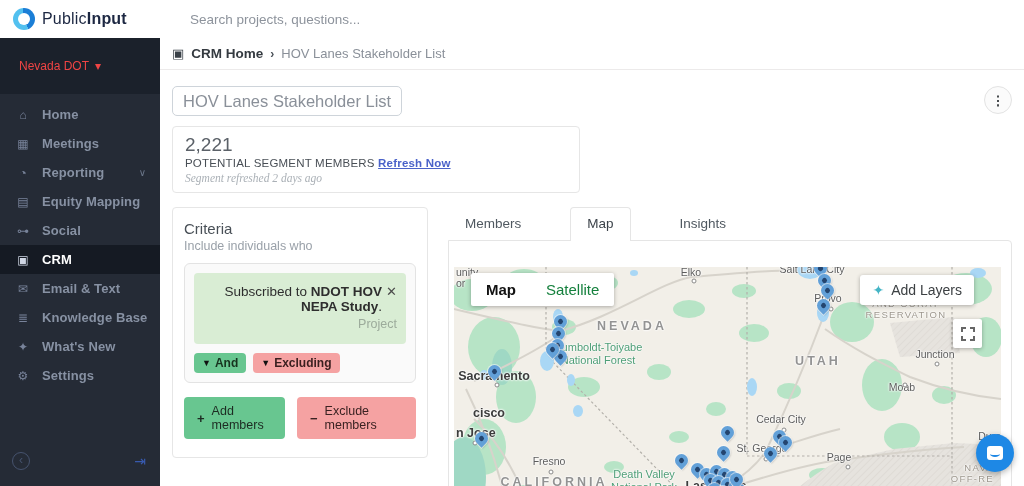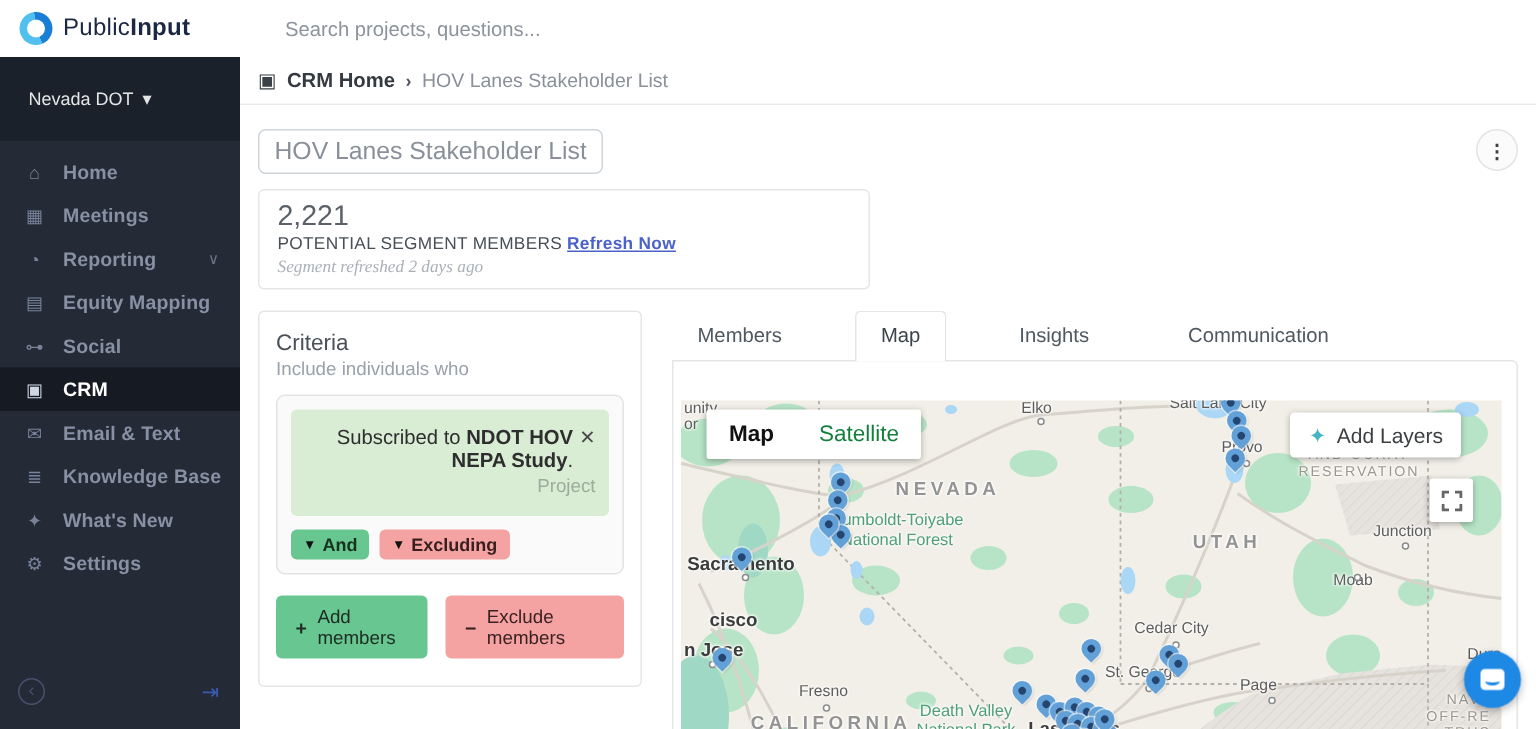--- a/index.html
+++ b/index.html
@@ -16,21 +16,21 @@
   .logo-text { font-size:16px; color:#1c2742; letter-spacing:.2px; }
   .logo-text b { font-weight:700; }
   .top-search { margin-left:30px; color:#8d939c; font-size:13.5px; }
 
   
   .layout { display:flex; height:448px; }
 
   
   .sidebar { width:160px; background:#252b36; display:flex; flex-direction:column; flex:none; }
   .org-row { height:56px; background:#1b212b; display:flex; align-items:center;
-             padding-left:19px; gap:6px; color:#e5e5e5; font-size:12px; cursor:pointer; }
+             padding-left:19px; gap:6px; color:#ef4444; font-size:12px; cursor:pointer; }
   .side-nav { padding-top:6px; }
   .side-item { height:29px; display:flex; align-items:center; padding-left:15px; gap:11px;
                color:#8791a3; cursor:pointer; }
   .side-item .ic { width:16px; text-align:center; font-size:12px; color:#78839a; }
   .side-item .lab { font-size:13px; font-weight:700; letter-spacing:.1px; }
   .side-item.active { background:#151a23; color:#ffffff; }
   .side-item.active .ic { color:#cfd6e4; }
   .side-item .chev { margin-left:auto; margin-right:14px; font-size:10px; color:#6b7689; }
   .side-footer { margin-top:auto; display:flex; justify-content:space-between; align-items:center;
                  padding:0 14px 16px 12px; }
@@ -263,21 +263,20 @@
             <span>Exclude members</span>
           </div>
         </div>
       </div>
 
       <div class="right-col">
         <div class="tabs" id="tabs">
             <div class="tab">Members</div>
             <div class="tab active">Map</div>
             <div class="tab">Insights</div>
-            <div class="tab">Communication</div>
           </div>
         <div class="panel">
           <div class="map" id="map">
             <svg class="bg" width="547" height="260" viewBox="0 0 547 260">
               <defs>
                 <pattern id="hatch" width="5" height="5" patternTransform="rotate(45)" patternUnits="userSpaceOnUse">
                   <line x1="0" y1="0" x2="0" y2="5" stroke="#d8d4cf" stroke-width="1.4"></line>
                 </pattern>
               </defs>
               <rect width="547" height="260" fill="#f2efe8"></rect>

